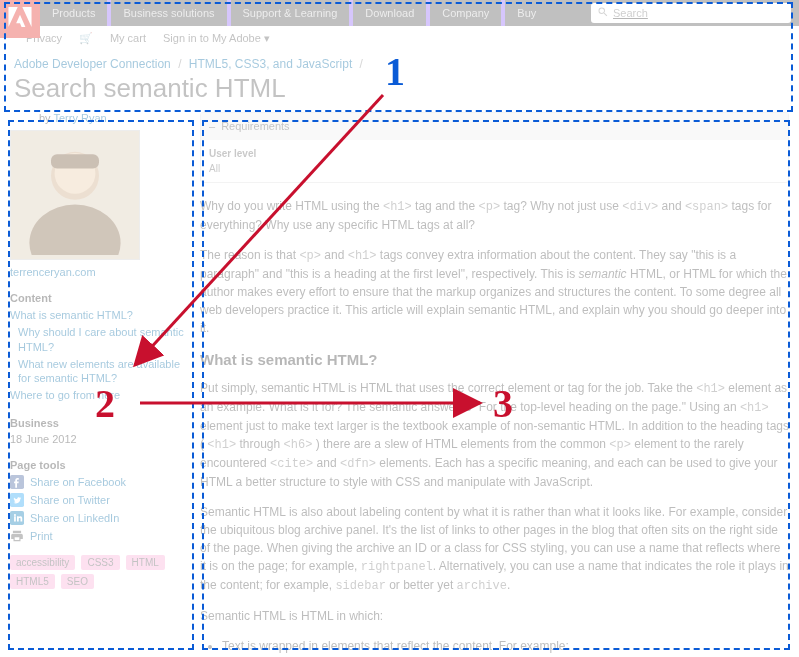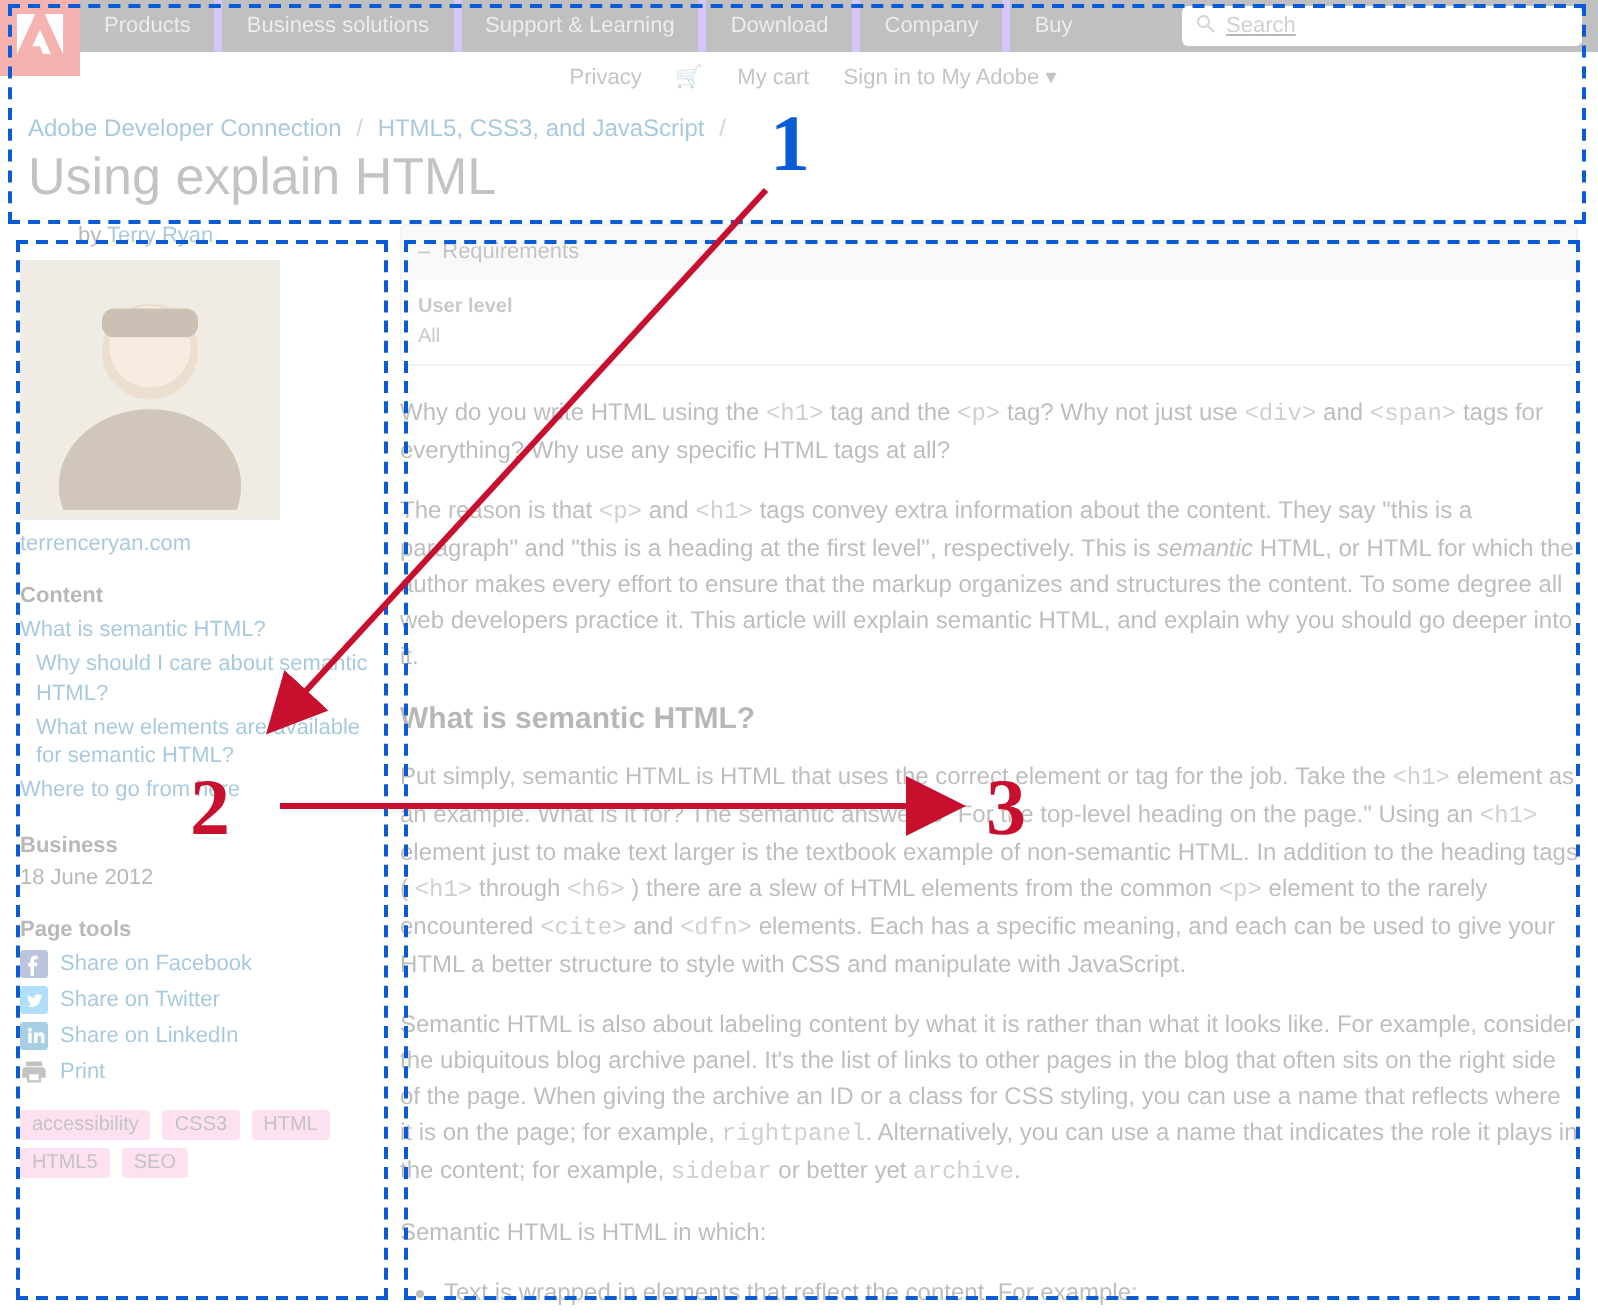--- a/index.html
+++ b/index.html
@@ -7,21 +7,21 @@
   .overlay { position: absolute; inset: 0; background: rgba(255,255,255,0.65); pointer-events: none; z-index: 5; }
   .topbar { background: #4a4a4a; height: 26px; display: flex; align-items: center; position: relative; }
   .logo { width: 40px; height: 42px; background: #e2231a; display: flex; align-items: center; justify-content: center; color:#fff; font-weight:bold; font-size:18px; margin-top:8px; }
   .logo svg { fill: #fff; }
   .nav { display: flex; }
   .nav span { color: #ccc; font-size: 11px; padding: 0 12px; border-left:4px solid #8b5cf6; height:26px; line-height:26px; }
   .nav span:first-child{border-left:none;}
   .search-wrap { margin-left: auto; margin-right: 8px; display:flex; align-items:center; background:#fff; border-radius:3px; height:20px; padding:0 6px; width:200px;text-decoration:underline; }
   .search-wrap svg { fill:#888; }
   .search-wrap input { border:none; outline:none; font-size:11px; margin-left:4px; width:160px; }
-  .userbar { text-align: center; padding: 6px 12px; font-size:11px; color:#555; }
+  .userbar { text-align: left; padding: 6px 12px; font-size:11px; color:#555; }
   .userbar span { margin-left: 14px; }
   .breadcrumb { padding: 6px 14px 0; font-size: 12px; color:#0066a1; }
   .breadcrumb .sep { color:#888; margin:0 4px; }
   h1.page-title { font-size: 26px; font-weight:300; color:#555; padding: 2px 14px 8px; }
   .main { display:flex; padding: 0 10px 10px; gap:10px; }
   .sidebar { width: 180px; flex-shrink:0; font-size:11px; color:#333; }
   .sidebar a { color:#0066a1; text-decoration:none; }
   .byline { margin-bottom:6px;margin-left:29px; }
   .avatar { width:130px; height:130px; background:#d8c8b0; border:1px solid #ccc; display:flex; align-items:center; justify-content:center; }
   .avatar svg { width:120px; height:120px; }
@@ -82,21 +82,21 @@
   <span>🛒 <span>My cart</span></span>
   <span>Sign in to My Adobe ▾</span>
 </div>
 
 <div class="breadcrumb">
   <a>Adobe Developer Connection</a>
   <span class="sep">/</span>
   <a>HTML5, CSS3, and JavaScript</a>
   <span class="sep">/</span>
 </div>
-<h1 class="page-title">Using explain HTML</h1>
+<h1 class="page-title">Search semantic HTML</h1>
 
 <div class="main">
   <aside class="sidebar">
     <div class="byline">
       <span>by </span><a>Terry Ryan</a>
     </div>
     <div class="avatar">
       <svg viewBox="0 0 100 100">
           <circle cx="50" cy="34" r="20" fill="#c9a47c"></circle>
           <ellipse cx="50" cy="90" rx="38" ry="32" fill="#7a5c3a"></ellipse>

